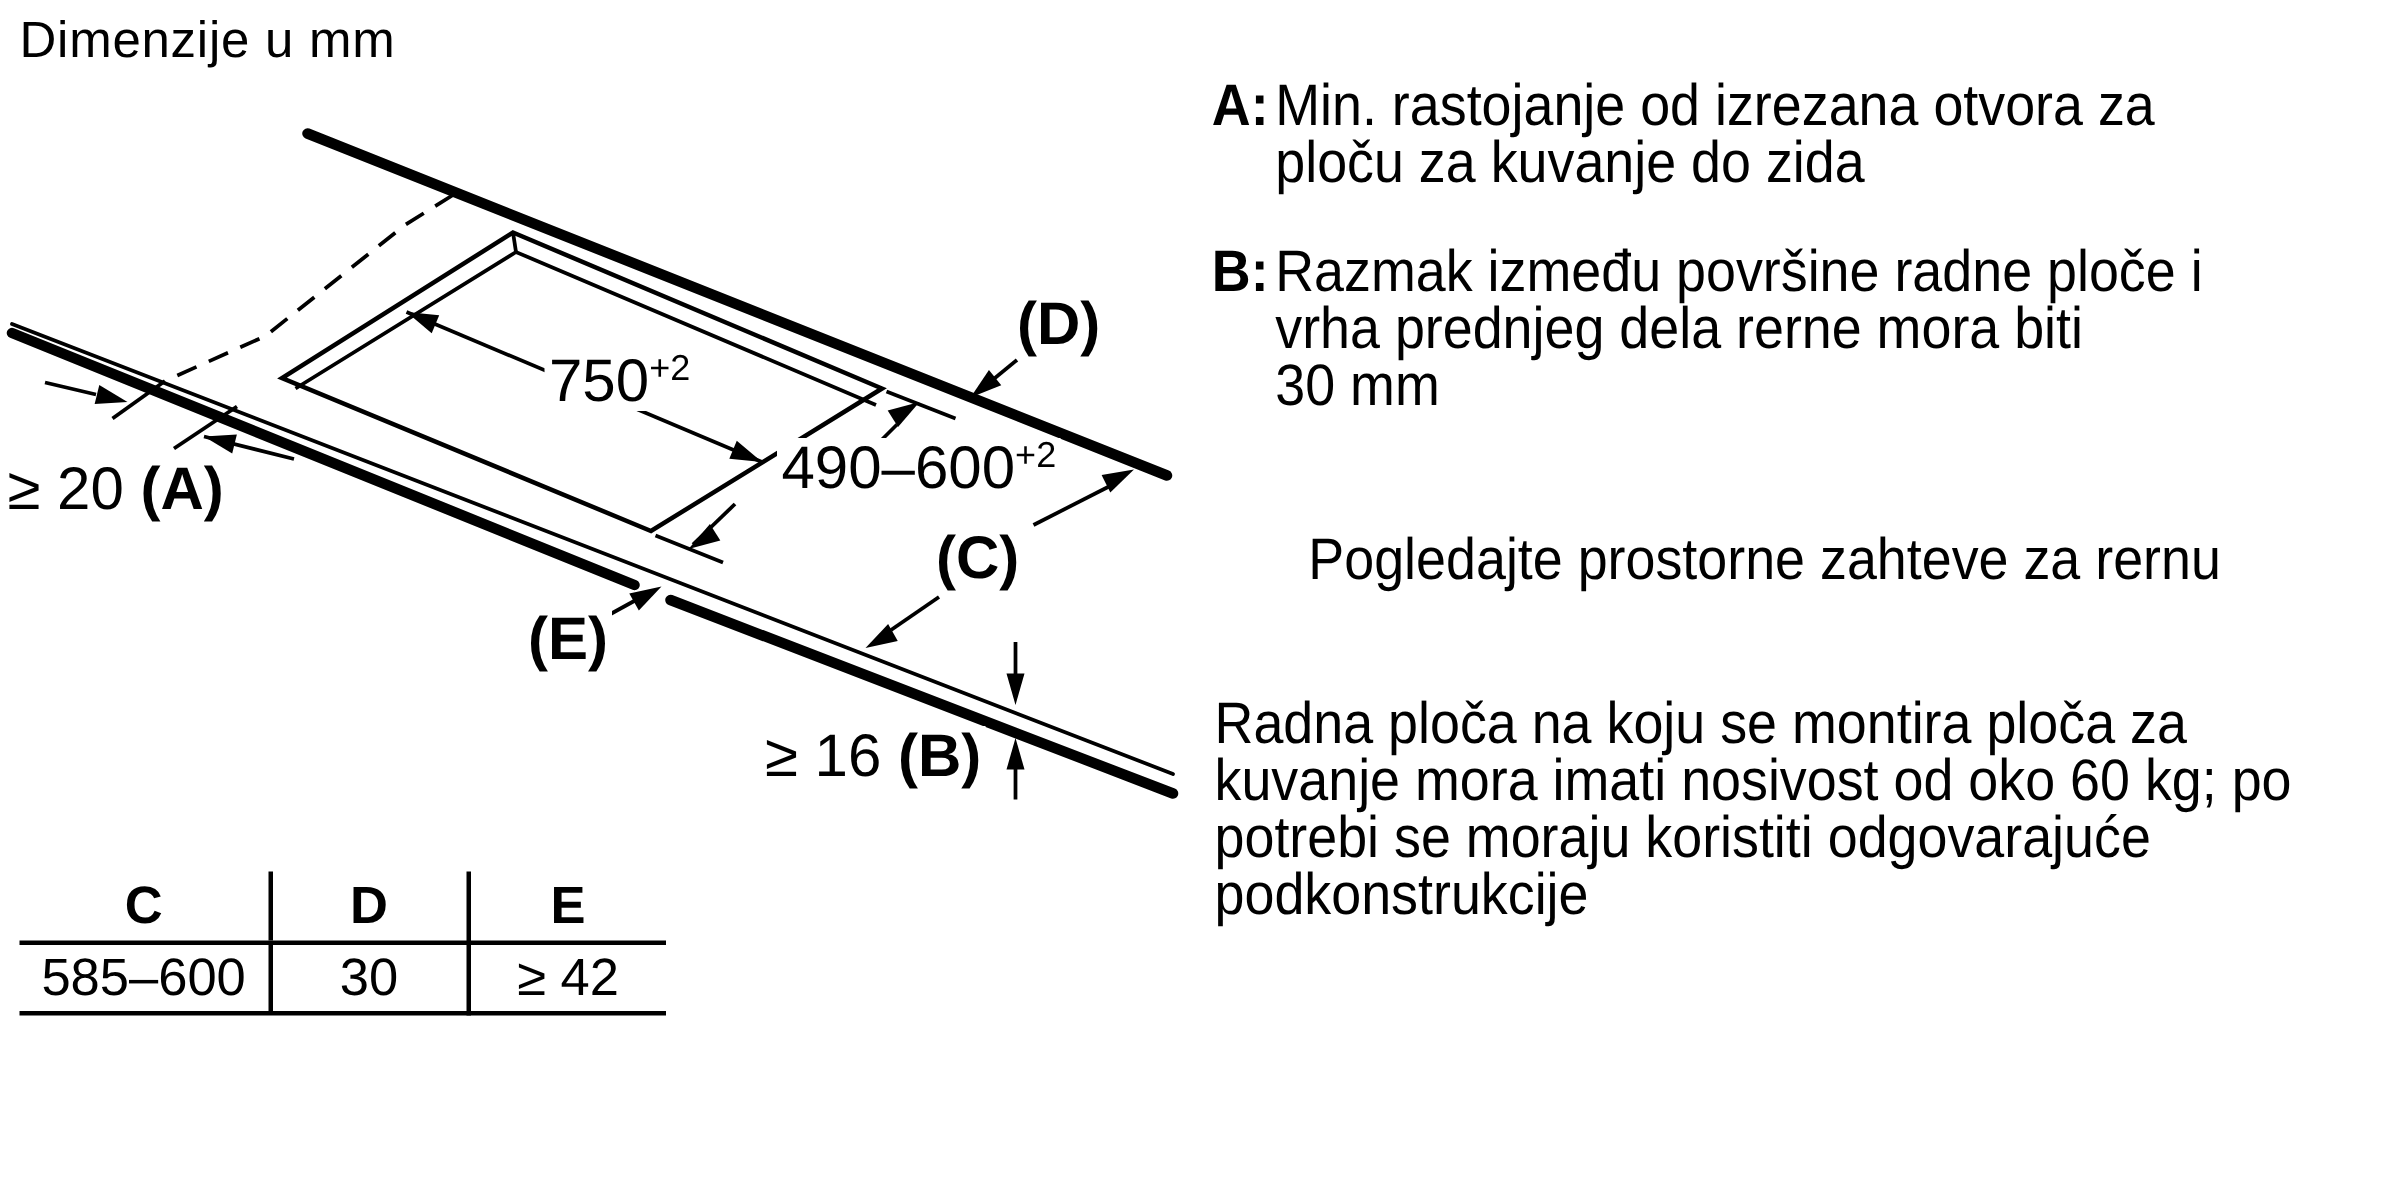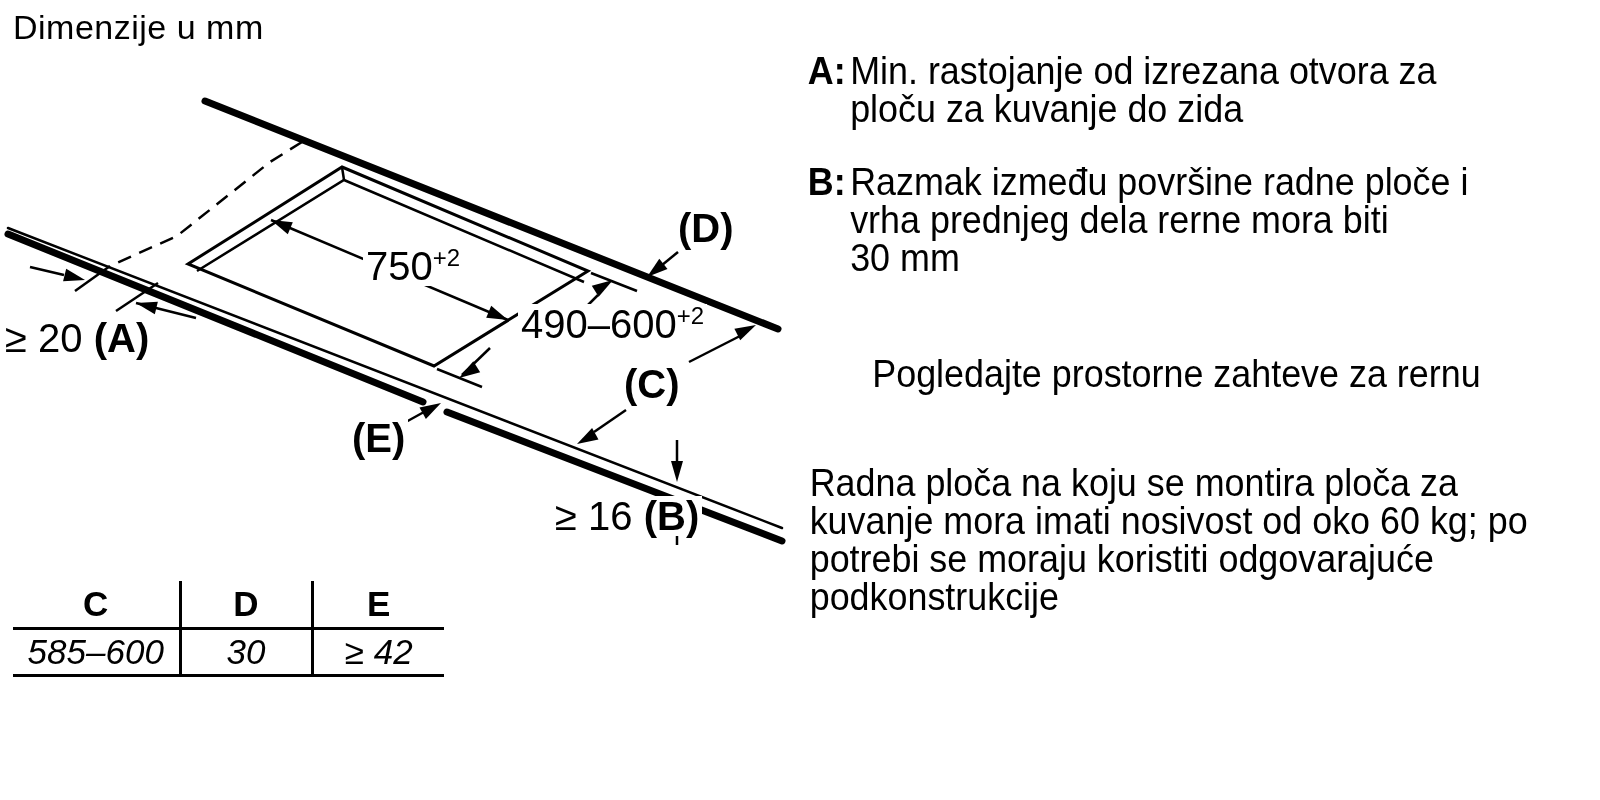--- a/index.html
+++ b/index.html
@@ -15,21 +15,21 @@
 
   
   .page-title {
     left: 13px; top: 8px;
     font-size: 34px;
     letter-spacing: 0.5px;
     white-space: nowrap;
   }
 
   
-  #diagram { left: 0; top: 12px; width: 800px; height: 615px; }
+  #diagram { left: 0; top: 0; width: 800px; height: 615px; }
   #diagram svg { position: absolute; left: 0; top: 0; }
 
   .dim-label {
     position: absolute;
     font-size: 40px;
     white-space: nowrap;
     background: #fff;
     line-height: 1.0;
     padding: 0 3px;
   }
@@ -46,21 +46,21 @@
     table-layout: fixed;
   }
   .dim-table th, .dim-table td { padding: 0; vertical-align: middle; }
   .dim-table col.c1 { width: 167px; }
   .dim-table col.c2 { width: 132px; }
   .dim-table col.c3 { width: 132px; }
   .dim-table thead th { height: 47px; font-weight: bold; }
   .dim-table tbody td { height: 47px; font-weight: normal; }
   .dim-table .vline { border-left: 3px solid #000; border-right: 3px solid #000; }
   .dim-table thead th { border-bottom: 3px solid #000; }
-  .dim-table tbody tr:first-child td { border-bottom: 3px solid #000; font-style: italic; }
+  .dim-table tbody tr:first-child td { border-bottom: 3px solid #000; }
 
   
   #notes {
     left: 806px; top: 0; width: 800px; height: 800px;
     transform: scaleX(0.92);
     transform-origin: 0 0;
     font-size: 39px;
     line-height: 38px;
     white-space: nowrap;
   }
@@ -150,21 +150,21 @@
   </div>
   <div class="dim-label" style="left:518px; top:292px;">
     <span>490–600</span><sup>+2</sup>
   </div>
   <div class="dim-label ref-bold" style="left:675px; top:196px;">(D)</div>
   <div class="dim-label ref-bold" style="left:621px; top:352px;">(C)</div>
   <div class="dim-label ref-bold" style="left:349px; top:406px;">(E)</div>
   <div class="dim-label" style="left:2px; top:306px;">
     <span>≥ 20 </span><span class="ref-bold">(A)</span>
   </div>
-  <div class="dim-label" style="left:507px; top:484px;margin-left:45px;">
+  <div class="dim-label" style="left:507px; top:484px;">
     <span>≥ 16 </span><span class="ref-bold">(B)</span>
   </div>
 </div>
 
 <table class="abs dim-table">
   <colgroup>
       <col class="c1">
       <col class="c2">
       <col class="c3">
     </colgroup>

